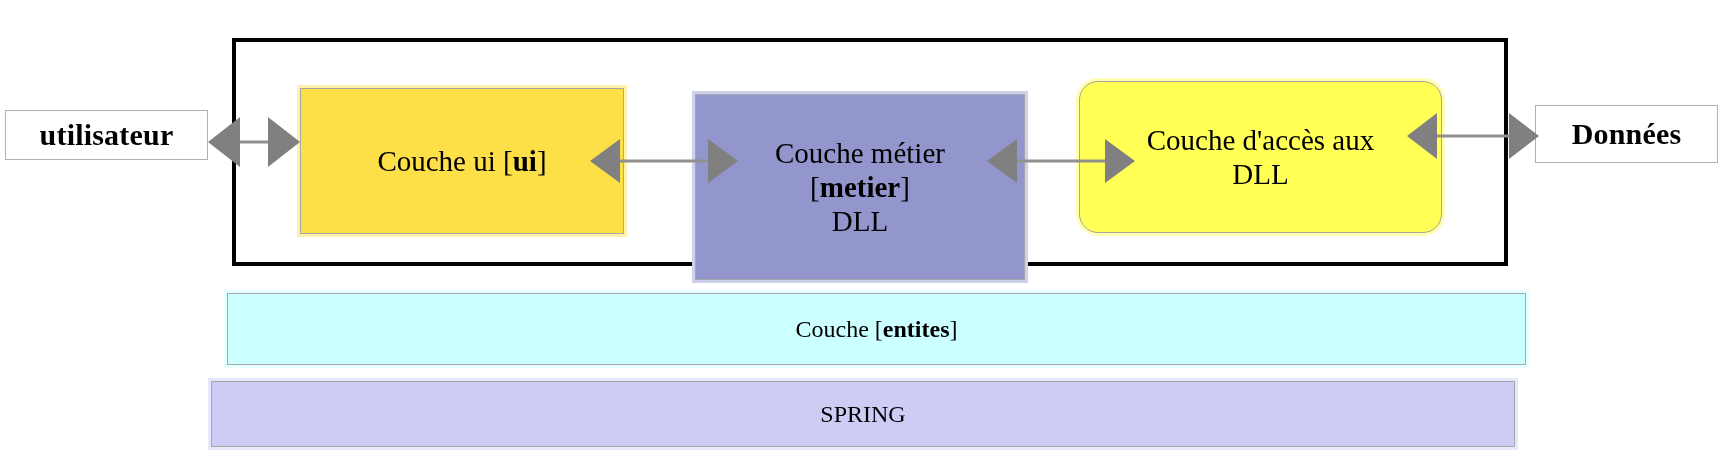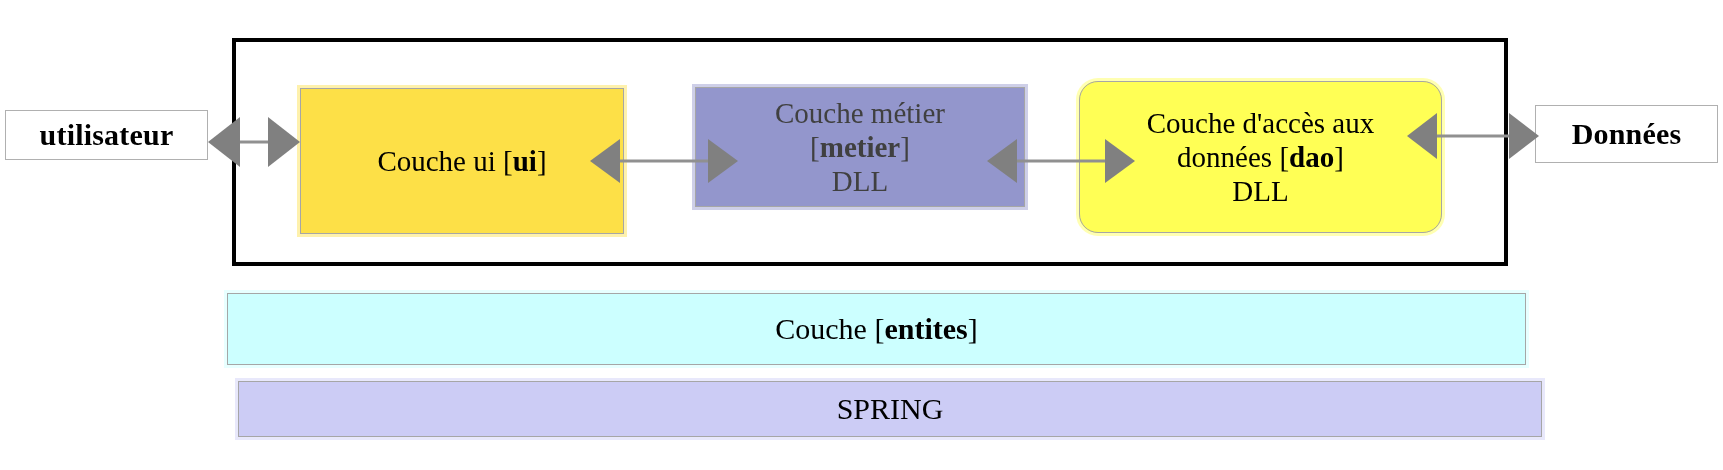--- a/index.html
+++ b/index.html
@@ -27,35 +27,35 @@
 
   
   .layer-box{
     position:absolute;box-sizing:border-box;
     border:3px solid rgba(255,255,255,0.55);
     outline:1px solid #a6a6a6;outline-offset:-4px;
     display:flex;flex-direction:column;align-items:center;justify-content:center;
     text-align:center;font-size:29px;line-height:1.18;color:#000000;
   }
   #layer-ui{left:297px;top:85px;width:330px;height:152px;background:#fde047;}
-  #layer-metier{left:692px;top:84px;width:336px;height:126px;background:#9396cc;color:#404040;}
+  #layer-metier{left:692px;top:91px;width:336px;height:192px;background:#9396cc;color:#000000;}
   #layer-dao{left:1076px;top:78px;width:369px;height:158px;background:#ffff55;border-radius:22px;}
   .layer-box .ln{display:block;white-space:nowrap;}
   .layer-box b{font-weight:bold;}
 
   
   .bar{
     position:absolute;box-sizing:border-box;
     border:3px solid rgba(255,255,255,0.55);
     outline:1px solid #a6a6a6;outline-offset:-4px;
     display:flex;align-items:center;justify-content:center;
-    font-size:30px;color:#000000;
+    font-size:24px;color:#000000;
   }
   #bar-entites{left:224px;top:290px;width:1305px;height:78px;background:#ccffff;}
-  #bar-spring{left:235px;top:378px;width:1310px;height:62px;background:#ccccf5;}
+  #bar-spring{left:208px;top:378px;width:1310px;height:72px;background:#ccccf5;}
 
   
   .arrow{position:absolute;}
   .arrow svg{display:block;}
   .tri{fill:#808080;}
   .shaft{stroke:#909090;stroke-width:3;}
 </style>
 </head>
 <body>
 
@@ -81,23 +81,20 @@
   <div class="layer-box" id="layer-metier">
     <span class="ln">Couche métier</span>
     <span class="ln">
       <span>[</span><b>metier</b><span>]</span>
     </span>
     <span class="ln">DLL</span>
   </div>
 
   <div class="layer-box" id="layer-dao">
     <span class="ln">Couche d'accès aux</span>
-    <span class="ln">
-      <span>données </span><span>[</span><b>dao</b><span>]</span>
-    </span>
     <span class="ln">DLL</span>
   </div>
 
   <div class="bar" id="bar-entites">
     <span>
       <span>Couche [</span><b>entites</b><span>]</span>
     </span>
   </div>
 
   <div class="bar" id="bar-spring">

